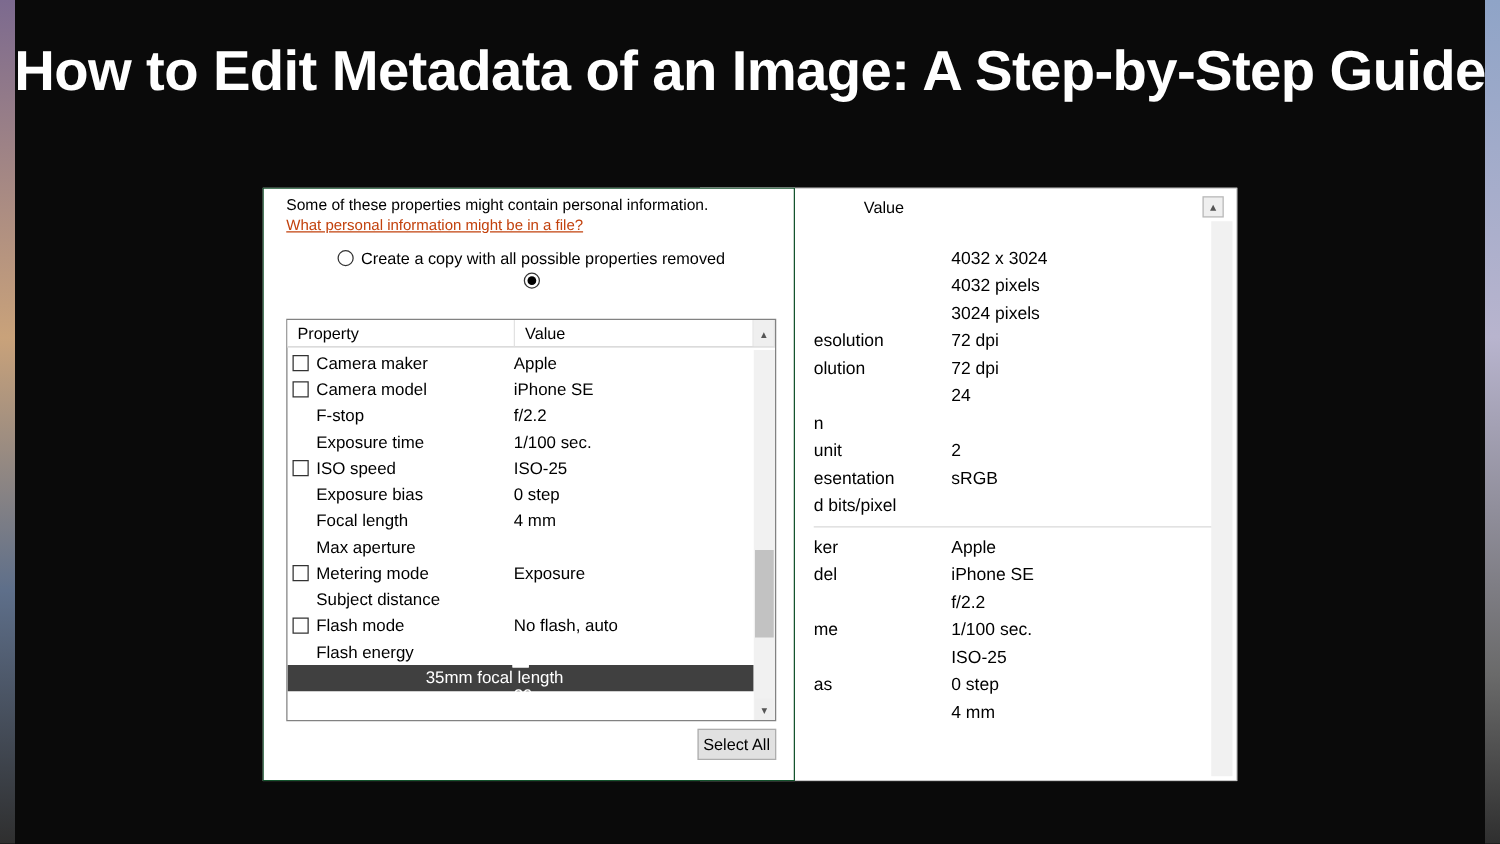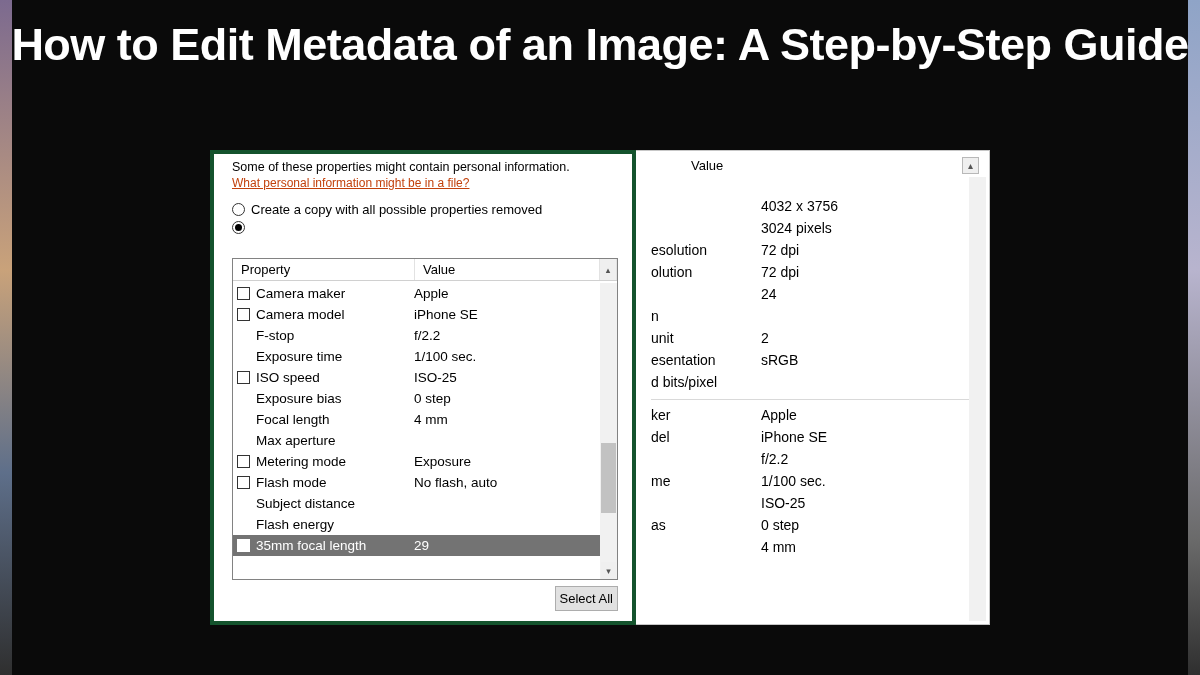--- a/index.html
+++ b/index.html
@@ -14,21 +14,21 @@
   }
   .edge-left { left: 0; background: linear-gradient(180deg,#7c6a8f,#c9a27a 40%,#5e6f8a 70%,#2f2f2f); }
   .edge-right { right: 0; background: linear-gradient(180deg,#8fa4c7,#b8b4ce 40%,#6a6a6a 80%,#2f2f2f); }
 
   .headline {
     color: #fff;
     font-weight: 800;
     font-size: 45px;
     text-align: center;
     line-height: 1.18;
-    padding-top: 18px;
+    padding-top: 30px;
     letter-spacing: -0.5px;
   }
 
   .stage {
     position: absolute;
     left: 210px;
     top: 150px;
     width: 780px;
     height: 475px;
     overflow: hidden;
@@ -67,29 +67,29 @@
   .details-scroll {
     position:absolute; right:3px; top:26px; bottom:3px; width:17px; background:#f1f1f1;
   }
 
   
   .remove-pane {
     position: absolute;
     left: 0; top: 0;
     width: 426px; height: 475px;
     background: #fff;
-    border: 4px solid #14532d;
+    border: 1px solid #14532d;
     font-size: 13px;
     color: #000;
   }
   .rp-inner { padding: 6px 14px 0 18px; }
   .rp-privacy { font-size: 12.5px; margin-bottom: 1px; }
   .rp-link { color: #c2410c; text-decoration: underline; font-size: 12px; display:inline-block; margin-bottom: 10px; cursor:pointer; }
 
-  .radio-row { display:flex; align-items:center; gap:6px; margin: 2px 0 4px 0; font-size:13px; }
+  .radio-row { display:flex; align-items:center; gap:6px; margin: 2px 0 4px 0; font-size:13px;justify-content:center; }
   .radio {
     width:13px; height:13px; border:1px solid #333; border-radius:50%;
     display:flex; align-items:center; justify-content:center; background:#fff;
   }
   .radio.sel::after { content:""; width:7px; height:7px; border-radius:50%; background:#000; }
 
   .prop-box {
     margin-top: 24px;
     border: 1px solid #828282;
     height: 322px;
@@ -110,21 +110,21 @@
     overflow:hidden;
     font-size:13.5px;
   }
   .prow { display:flex; align-items:center; height:21px; padding-left:4px; }
   .prow .cb {
     width:13px; height:13px; border:1px solid #333; margin-right:4px; background:#fff;
   }
   .prow .cb.none { border-color:transparent; background:transparent; }
   .prow .plab { width:160px; padding-left:2px; }
   .prow .pval { flex:1; }
-  .prow.selected { background:#737373; color:#fff; }
+  .prow.selected { background:#404040; color:#fff;flex-direction:column; }
   .prow.selected .cb { border-color:#fff; }
 
   .prop-scroll {
     position:absolute; right:0; top:24px; bottom:0; width:17px; background:#f1f1f1;
     display:flex; flex-direction:column; justify-content:space-between; align-items:center;
   }
   .prop-scroll .thumb { position:absolute; top:160px; width:15px; left:1px; height:70px; background:#c2c2c2; }
   .prop-scroll .arr { width:15px;height:17px;background:#efefef;display:flex;align-items:center;justify-content:center;font-size:9px;color:#555;}
 
   .btn-sa {
@@ -154,24 +154,25 @@
   <div class="details-pane">
     <div class="details-header">
       <span class="vh">Value</span>
       <span class="sc-up">▴</span>
     </div>
     <div class="details-scroll"></div>
     <div class="details-body">
       <div id="details-top">
           <div class="row">
             <span class="lab"></span>
-            <span class="val">4032 x 3756</span>
-          </div>
-          <div class="row">
-            <span class="lab"></span>
+            <span class="val">4032 x 3024</span>
+          </div>
+          <div class="row">
+            <span class="lab"></span>
+            <span class="val">4032 pixels</span>
           </div>
           <div class="row">
             <span class="lab"></span>
             <span class="val">3024 pixels</span>
           </div>
           <div class="row">
             <span class="lab">esolution</span>
             <span class="val">72 dpi</span>
           </div>
           <div class="row">
@@ -292,28 +293,28 @@
               <span class="cb none"></span>
               <span class="plab">Max aperture</span>
               <span class="pval"></span>
             </div>
             <div class="prow">
               <span class="cb"></span>
               <span class="plab">Metering mode</span>
               <span class="pval">Exposure</span>
             </div>
             <div class="prow">
+              <span class="cb none"></span>
+              <span class="plab">Subject distance</span>
+              <span class="pval"></span>
+            </div>
+            <div class="prow">
               <span class="cb"></span>
               <span class="plab">Flash mode</span>
               <span class="pval">No flash, auto</span>
-            </div>
-            <div class="prow">
-              <span class="cb none"></span>
-              <span class="plab">Subject distance</span>
-              <span class="pval"></span>
             </div>
             <div class="prow">
               <span class="cb none"></span>
               <span class="plab">Flash energy</span>
               <span class="pval"></span>
             </div>
             <div class="prow selected">
               <span class="cb"></span>
               <span class="plab">35mm focal length</span>
               <span class="pval">29</span>

